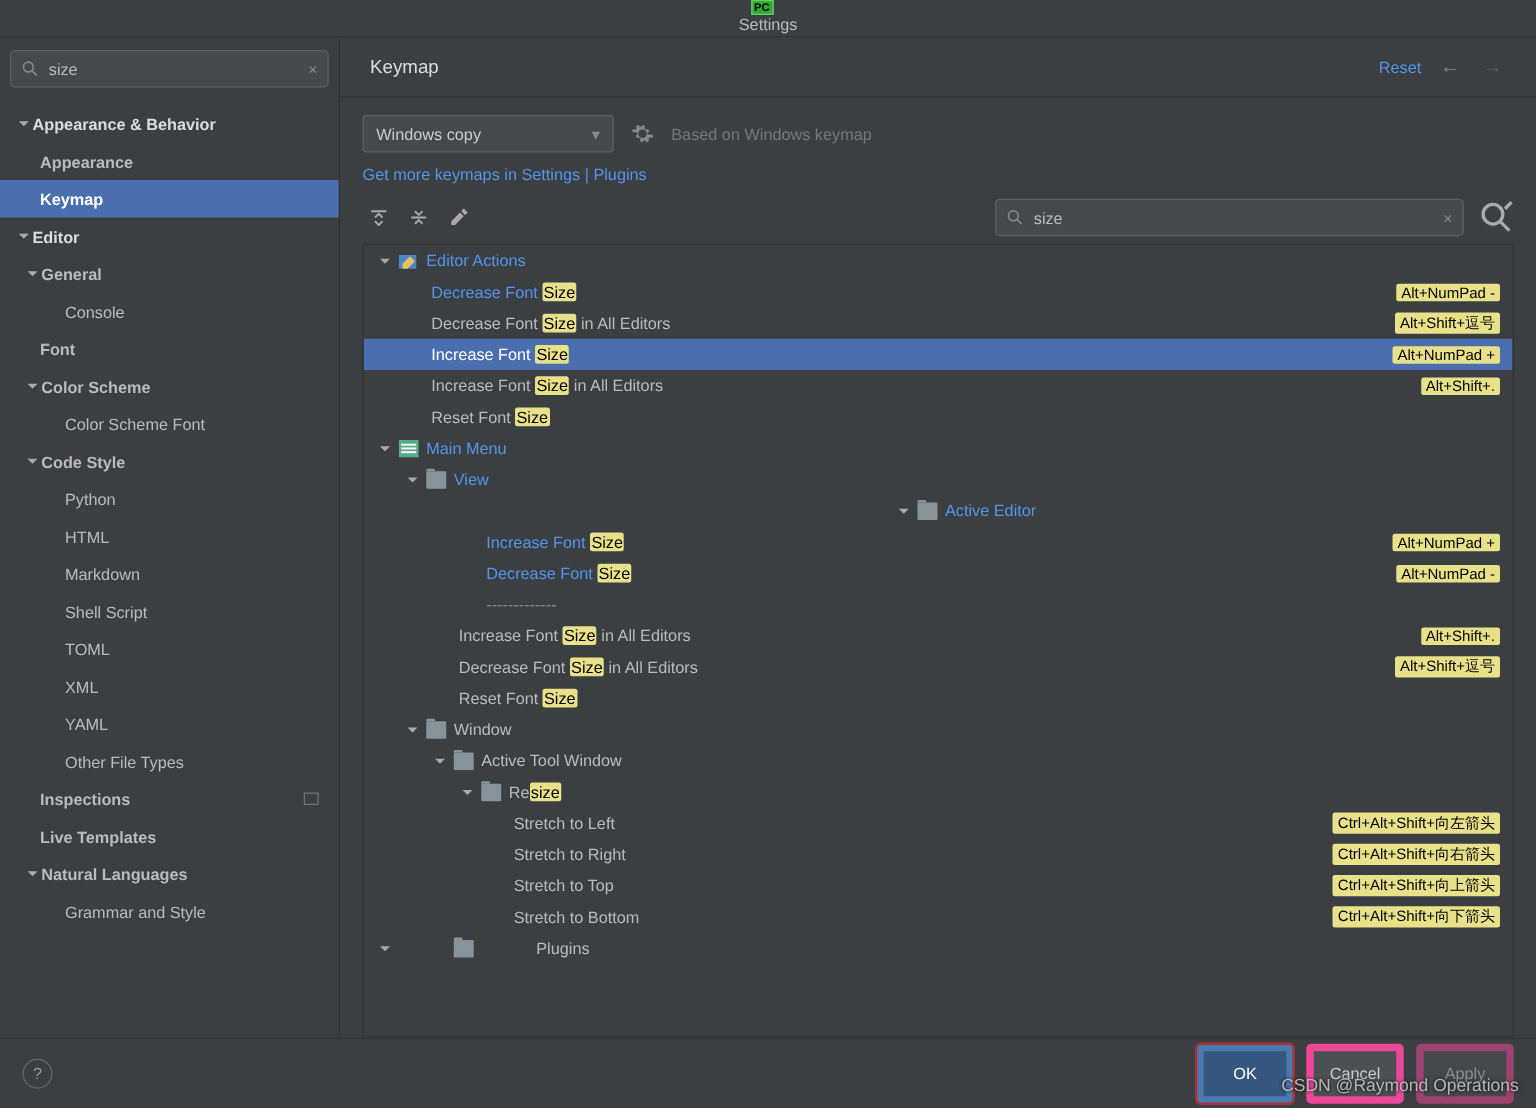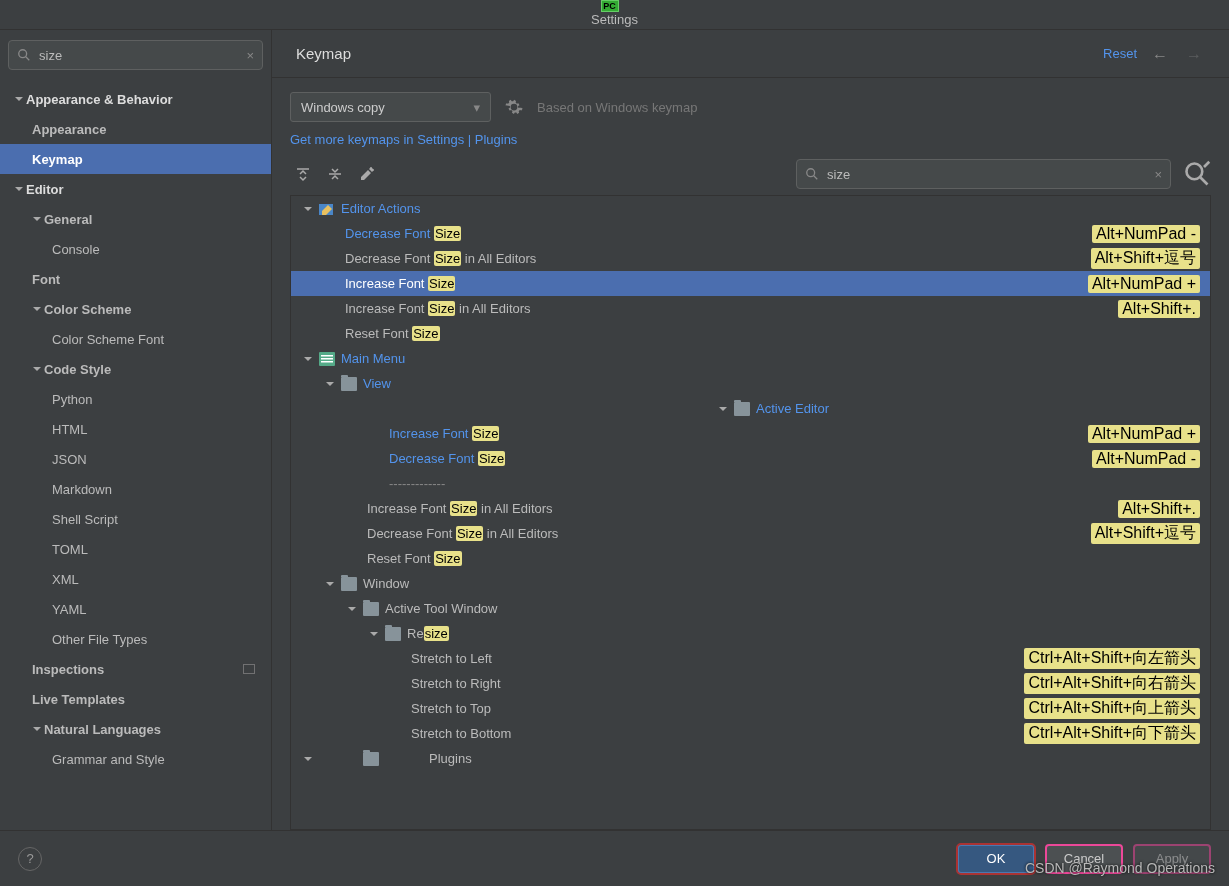--- a/index.html
+++ b/index.html
@@ -22,21 +22,21 @@
 .searchbox input { background:transparent; border:none; outline:none; color:#bbb; font-size:13px; flex:1; }
 .searchbox .clear { color:#888; font-size:13px; cursor:pointer; }
 
 
 .tree { flex:1; overflow-y:auto; padding:4px 0; }
 .tree-item { height:30px; display:flex; align-items:center; cursor:pointer; color:#bbb; }
 .tree-item.selected { background:#4b6eaf; color:#fff; }
 .tree-item .arrow { width:14px; height:14px; flex-shrink:0; display:flex; align-items:center; justify-content:center; }
 .tree-item.lvl0 { padding-left:12px; font-weight:bold; color:#ddd; }
 .tree-item.lvl1 { padding-left:32px;font-weight:bold; }
-.tree-item.lvl1.has-arrow { padding-left:30px; }
+.tree-item.lvl1.has-arrow { padding-left:19px; }
 .tree-item.lvl2 { padding-left:52px; }
 .tree-item .sep-icon { margin-left:auto; margin-right:16px; width:12px; height:10px; border:1px solid #888; opacity:0.7; }
 
 .arrow svg { width:10px; height:10px; }
 
 
 .main-header { height:48px; display:flex; align-items:center; padding:0 24px; border-bottom:1px solid #323232; }
 .main-header h1 { font-size:15px; color:#ddd; font-weight:normal; }
 .main-header .reset { margin-left:auto; color:#5394ec; font-size:13px; cursor:pointer; }
 .main-header .navbtn { width:22px; height:22px; display:flex; align-items:center; justify-content:center; margin-left:12px; color:#888; cursor:pointer; font-size:16px; }
@@ -63,28 +63,28 @@
 .ktree-wrap { flex:1; border:1px solid #323232; background:#3c3f41; overflow-y:auto; position:relative; }
 .krow { height:25px; display:flex; align-items:center; padding-right:10px; color:#bbb; cursor:default; }
 .krow.selected { background:#4b6eaf; color:#fff; }
 .krow .arrow { width:14px; margin-right:4px; display:flex; align-items:center; justify-content:center; }
 .krow .kicon { width:16px; height:14px; margin-right:6px; flex-shrink:0; }
 .folder-icon { background:#87939a; border-radius:1px; position:relative; }
 .folder-icon::before { content:""; position:absolute; top:-2px; left:0; width:7px; height:2px; background:#87939a; border-radius:1px 1px 0 0; }
 .lnk { color:#5394ec; }
 .krow.selected .lnk { color:#fff; }
 .hl { background:#e8e18a; color:#000; border-radius:2px; padding:0 1px; }
-.shortcut { margin-left:auto; background:#e8e18a; color:#000; border-radius:2px; padding:0 4px; font-size:16px; white-space:nowrap; }
+.shortcut { margin-left:auto; background:#e8e18a; color:#000; border-radius:2px; padding:0 4px; font-size:12px; white-space:nowrap; }
 .sep { color:#888; }
 
 
 .footer { height:56px; border-top:1px solid #323232; display:flex; align-items:center; padding:0 18px; }
 .help { width:24px; height:24px; border:1px solid #666; border-radius:12px; display:flex; align-items:center; justify-content:center; color:#999; cursor:pointer; }
 .footer .btns { margin-left:auto; display:flex; gap:10px; }
-.btn { min-width:78px; height:30px; background:#4c5052; border:2px solid #ec4899; border-radius:4px; color:#ccc; display:flex; align-items:center; justify-content:center; cursor:pointer;text-align:right; }
+.btn { min-width:78px; height:48px; background:#4c5052; border:6px solid #ec4899; border-radius:4px; color:#ccc; display:flex; align-items:center; justify-content:center; cursor:pointer;text-align:right; }
 .btn.primary { background:#365880; border-color:#4a78b0; color:#fff; outline:2px solid #a33; outline-offset:-1px; }
 .btn.disabled { opacity:0.55; }
 
 .watermark { position:absolute; bottom:10px; right:14px; color:#b8b8b8; font-size:14px; text-shadow:0 0 3px #000; }
 
 
 .ktree-wrap::-webkit-scrollbar { width:10px; }
 .ktree-wrap::-webkit-scrollbar-thumb { background:#5a5d5f; border-radius:5px; }
 </style>
 </head>
@@ -161,23 +161,20 @@
               <path d="M1 3l4 4 4-4z"></path>
             </svg>
           </span>
           <span>Code Style</span>
         </div>
         <div class="tree-item lvl2">
           <span>Python</span>
         </div>
         <div class="tree-item lvl2">
           <span>HTML</span>
-        </div>
-        <div class="tree-item lvl2">
-          <span>JSON</span>
         </div>
         <div class="tree-item lvl2">
           <span>Markdown</span>
         </div>
         <div class="tree-item lvl2">
           <span>Shell Script</span>
         </div>
         <div class="tree-item lvl2">
           <span>TOML</span>
         </div>

